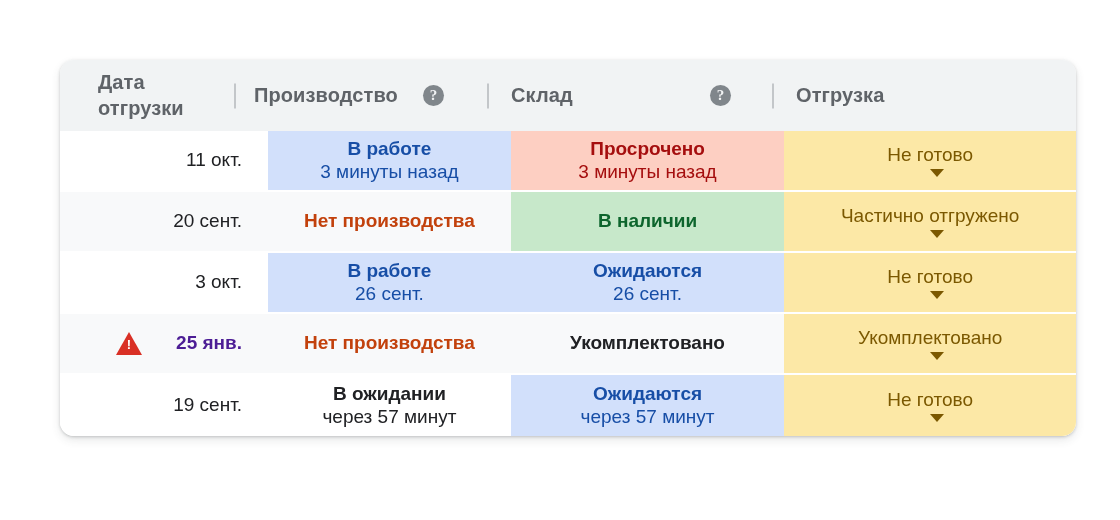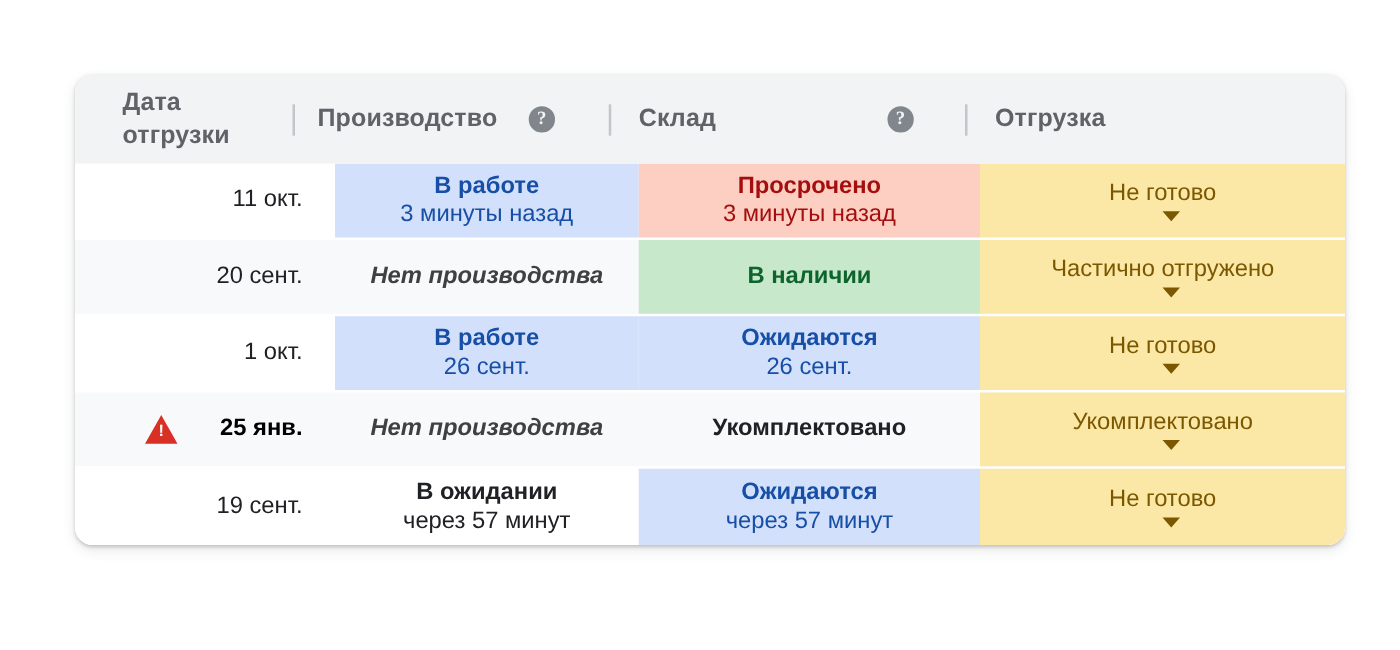--- a/index.html
+++ b/index.html
@@ -120,29 +120,29 @@
   .c-date { width: 174px; flex-direction: row; justify-content: flex-end; padding-right: 26px; gap: 0; margin-left: 40px; }
   .c-prod { width: 253px; }
   .c-wh   { width: 285px; }
   .c-ship { width: 304px; flex-direction: column; justify-content: center; }
 
   .td .l1 { font-weight: bold; }
   .td .l2 { font-weight: normal; }
 
   
   .v-plain     { background: transparent; color: #202124; }
-  .v-muted     { background: transparent; color: #404040; font-weight: bold; font-style: italic; }
+  .v-muted     { background: transparent; color: #c2410c; font-weight: bold; }
   .v-blue      { background: #d2e0fb; color: #174ea6; }
   .v-red       { background: #fdcfc2; color: #a50e0e; }
   .v-green     { background: #c7e8ca; color: #0d652d; }
   .v-yellow    { background: #fce8a6; color: #7b5800; }
   .v-dark      { background: transparent; color: #202124; font-weight: bold; }
 
   .date-text { color: #202124; font-size: 19px; }
-  .date-text.warn { color: #000000; font-weight: bold; }
+  .date-text.warn { color: #4c1d95; font-weight: bold; }
 
   .warn-icon {
     width: 0; height: 0;
     border-left: 13px solid transparent;
     border-right: 13px solid transparent;
     border-bottom: 23px solid #d93025;
     position: relative;
     margin-right: auto;
     margin-left: 16px;
   }
@@ -232,21 +232,21 @@
           <span class="l1">В наличии</span>
         </div>
         <div class="td c-ship v-yellow">
           <span class="ship-label">Частично отгружено</span>
           <span class="caret"></span>
         </div>
       </div>
 
       <div class="tr odd">
         <div class="td c-date v-plain">
-          <span class="date-text">1 окт.</span>
+          <span class="date-text">3 окт.</span>
         </div>
         <div class="td c-prod v-blue">
           <span class="l1">В работе</span>
           <span class="l2">26 сент.</span>
         </div>
         <div class="td c-wh v-blue">
           <span class="l1">Ожидаются</span>
           <span class="l2">26 сент.</span>
         </div>
         <div class="td c-ship v-yellow">

